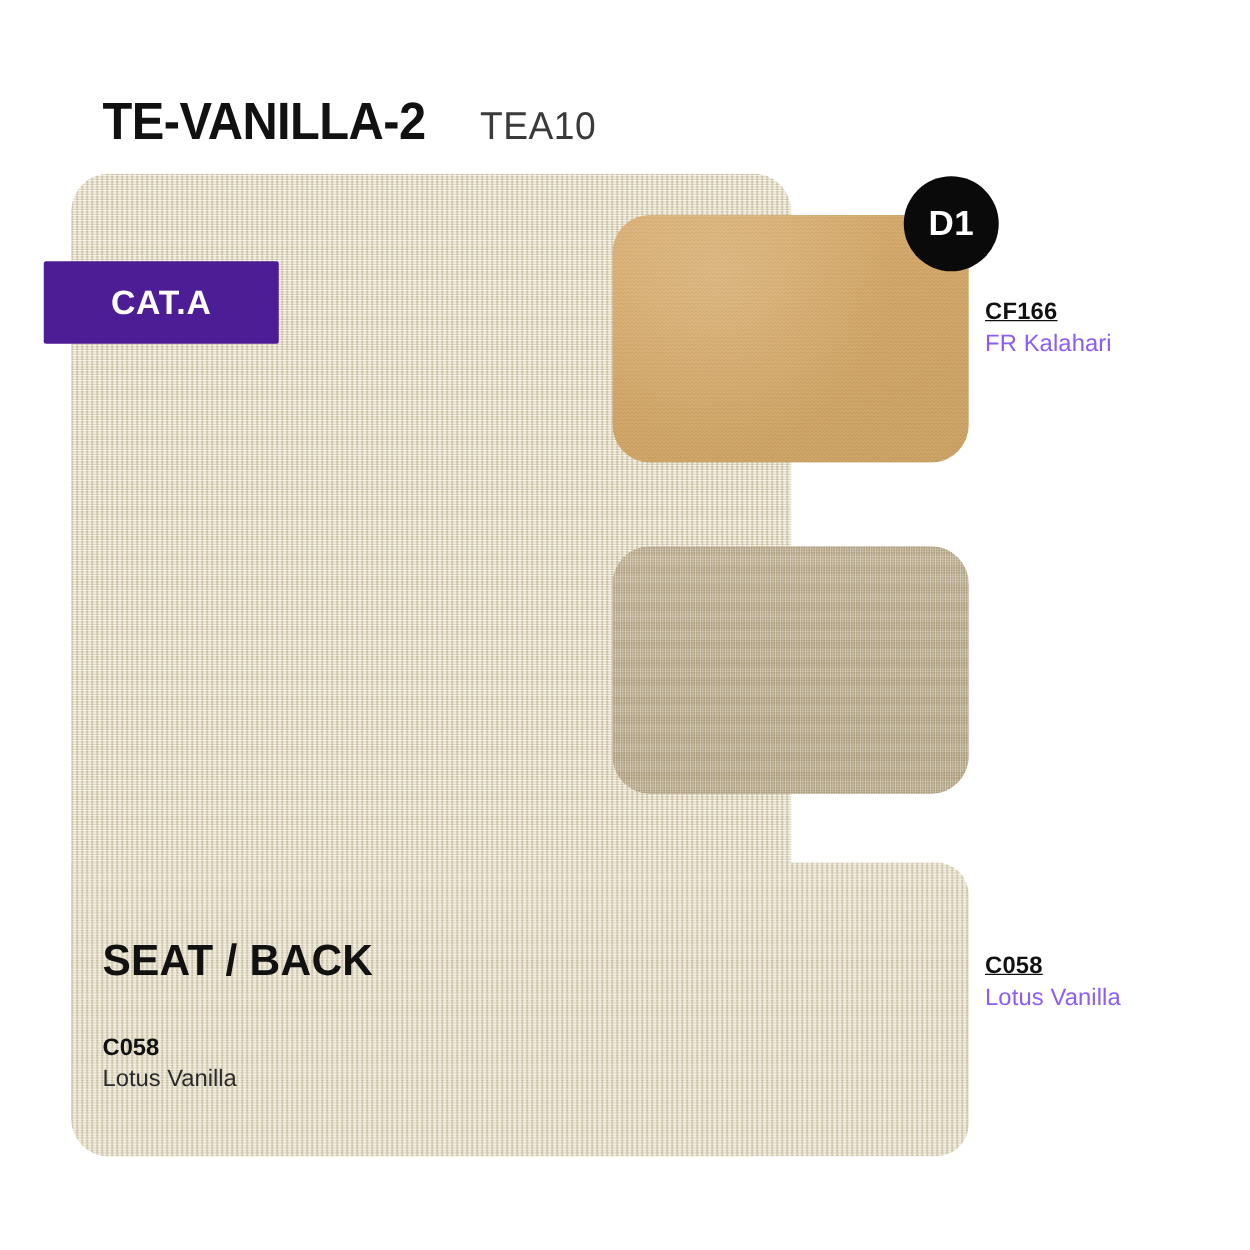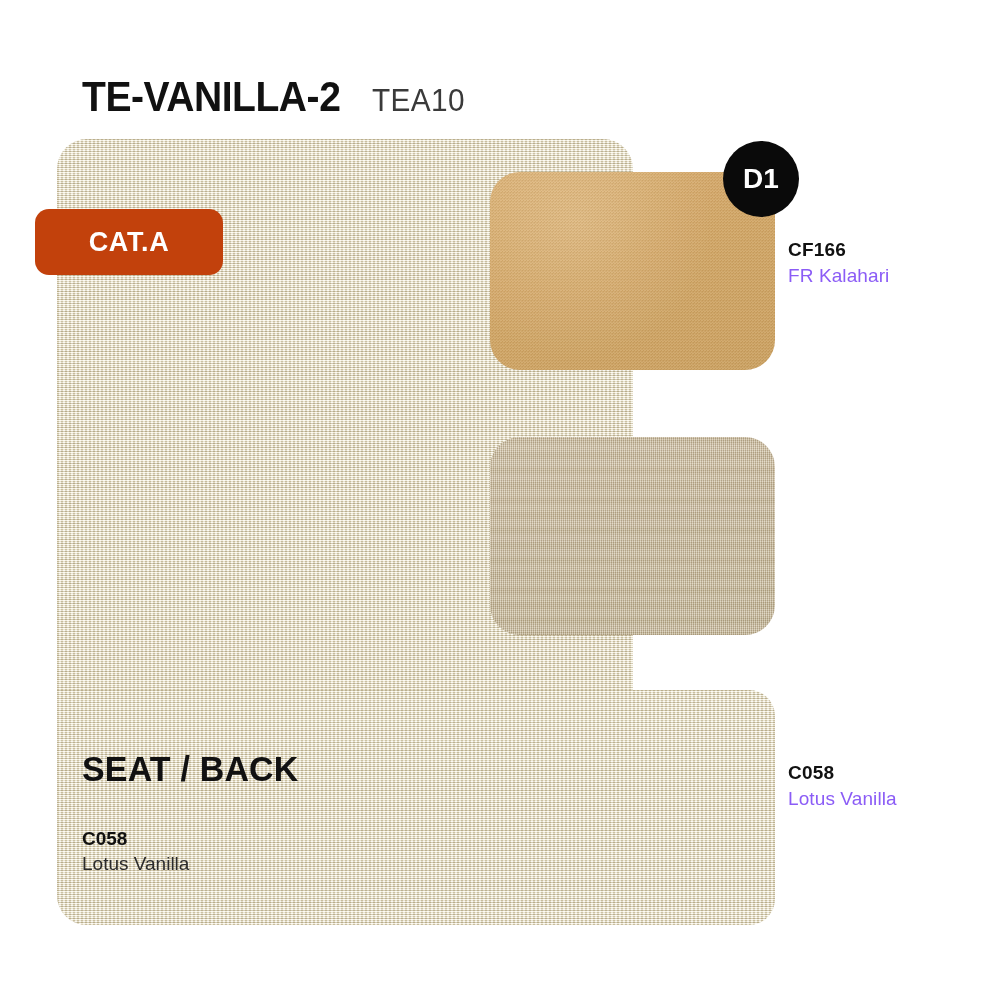--- a/index.html
+++ b/index.html
@@ -20,21 +20,21 @@
     overflow: hidden;
   }
 
   
   .title-row {
     position: absolute;
     left: 82px;
     top: 73px;
     display: flex;
     align-items: baseline;
-    gap: 12px;
+    gap: 24px;
     white-space: nowrap;
   }
   .title-main {
     font-size: 42px;
     font-weight: 700;
     letter-spacing: -0.5px;
     color: #111111;
     transform: scaleX(0.93);
     transform-origin: left center;
   }
@@ -170,22 +170,22 @@
     border-radius: 30px;
   }
 
   
   .badge-cat {
     position: absolute;
     left: 35px;
     top: 209px;
     width: 188px;
     height: 66px;
-    background: #c2410c;
-    border-radius: 14px;
+    background: #4c1d95;
+    border-radius: 2px;
     display: flex;
     align-items: center;
     justify-content: center;
   }
   .badge-cat span {
     color: #ffffff;
     font-size: 27px;
     font-weight: 700;
     letter-spacing: 0.6px;
   }
@@ -215,20 +215,21 @@
     position: absolute;
     left: 788px;
     white-space: nowrap;
   }
   .side-label .code {
     font-size: 19px;
     font-weight: 700;
     color: #111111;
     letter-spacing: 0.2px;
     line-height: 1.35;
+    text-decoration: underline;
   }
   .side-label .name {
     font-size: 19px;
     font-weight: 400;
     color: #8b5cf6;
     letter-spacing: 0.1px;
     line-height: 1.35;
   }
   .label-d1 { top: 237px; }
   .label-d2 { top: 495px; }

